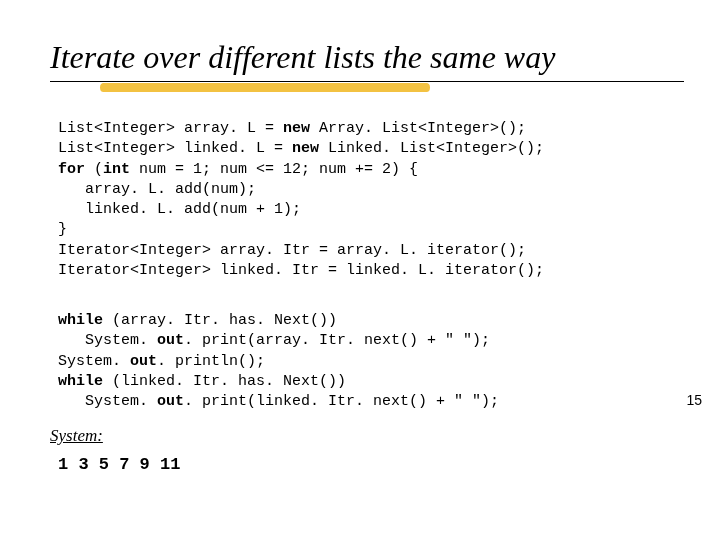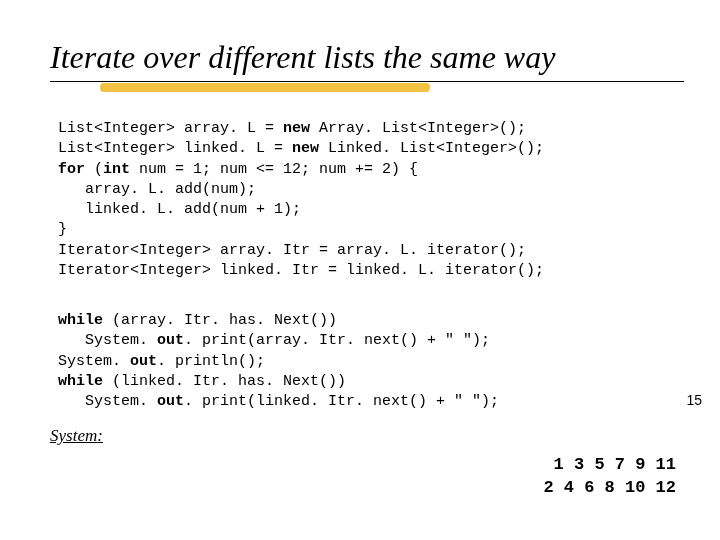--- a/index.html
+++ b/index.html
@@ -59,21 +59,20 @@
   .output-label {
     font-style: italic;
     text-decoration: underline;
     font-family: "Times New Roman", Times, serif;
     font-size: 17px;
     margin-top: 14px;
   }
   pre.output {
     font-weight: bold;
     font-size: 17px;
-    text-align: right;
   }
   .pagenum {
     position: absolute;
     bottom: 12px;
     right: 18px;
     font-family: Arial, Helvetica, sans-serif;
     font-size: 14px;
   }
 </style>
 </head>
@@ -86,16 +85,16 @@
   <div class="underline">
     <div class="line"></div>
     <div class="highlight"></div>
   </div>
 
   <pre class="code" id="code-block-1"><div><span>List&lt;Integer&gt; array. L = </span><span class="kw">new</span><span> Array. List&lt;Integer&gt;();</span></div><div><span>List&lt;Integer&gt; linked. L = </span><span class="kw">new</span><span> Linked. List&lt;Integer&gt;();</span></div><div><span class="kw">for</span><span> (</span><span class="kw">int</span><span> num = 1; num &lt;= 12; num += 2) {</span></div><div><span>   array. L. add(num);</span></div><div><span>   linked. L. add(num + 1);</span></div><div><span>}</span></div><div><span>Iterator&lt;Integer&gt; array. Itr = array. L. iterator();</span></div><div><span>Iterator&lt;Integer&gt; linked. Itr = linked. L. iterator();</span></div></pre>
   <div class="spacer"></div>
   <pre class="code" id="code-block-2"><div><span class="kw">while</span><span> (array. Itr. has. Next())</span></div><div><span>   System. </span><span class="kw">out</span><span>. print(array. Itr. next() + " ");</span></div><div><span>System. </span><span class="kw">out</span><span>. println();</span></div><div><span class="kw">while</span><span> (linked. Itr. has. Next())</span></div><div><span>   System. </span><span class="kw">out</span><span>. print(linked. Itr. next() + " ");</span></div></pre>
 
   <div class="output-label">System:</div>
-  <pre class="output" id="output-block"><div>1 3 5 7 9 11</div><div>2 4 6 8 10 12</div></pre>
+  <pre class="output" id="output-block"><div>1 3 5 7 9 11</div></pre>
 
   <div class="pagenum">15</div>
 </div>
 
 </body></html>

